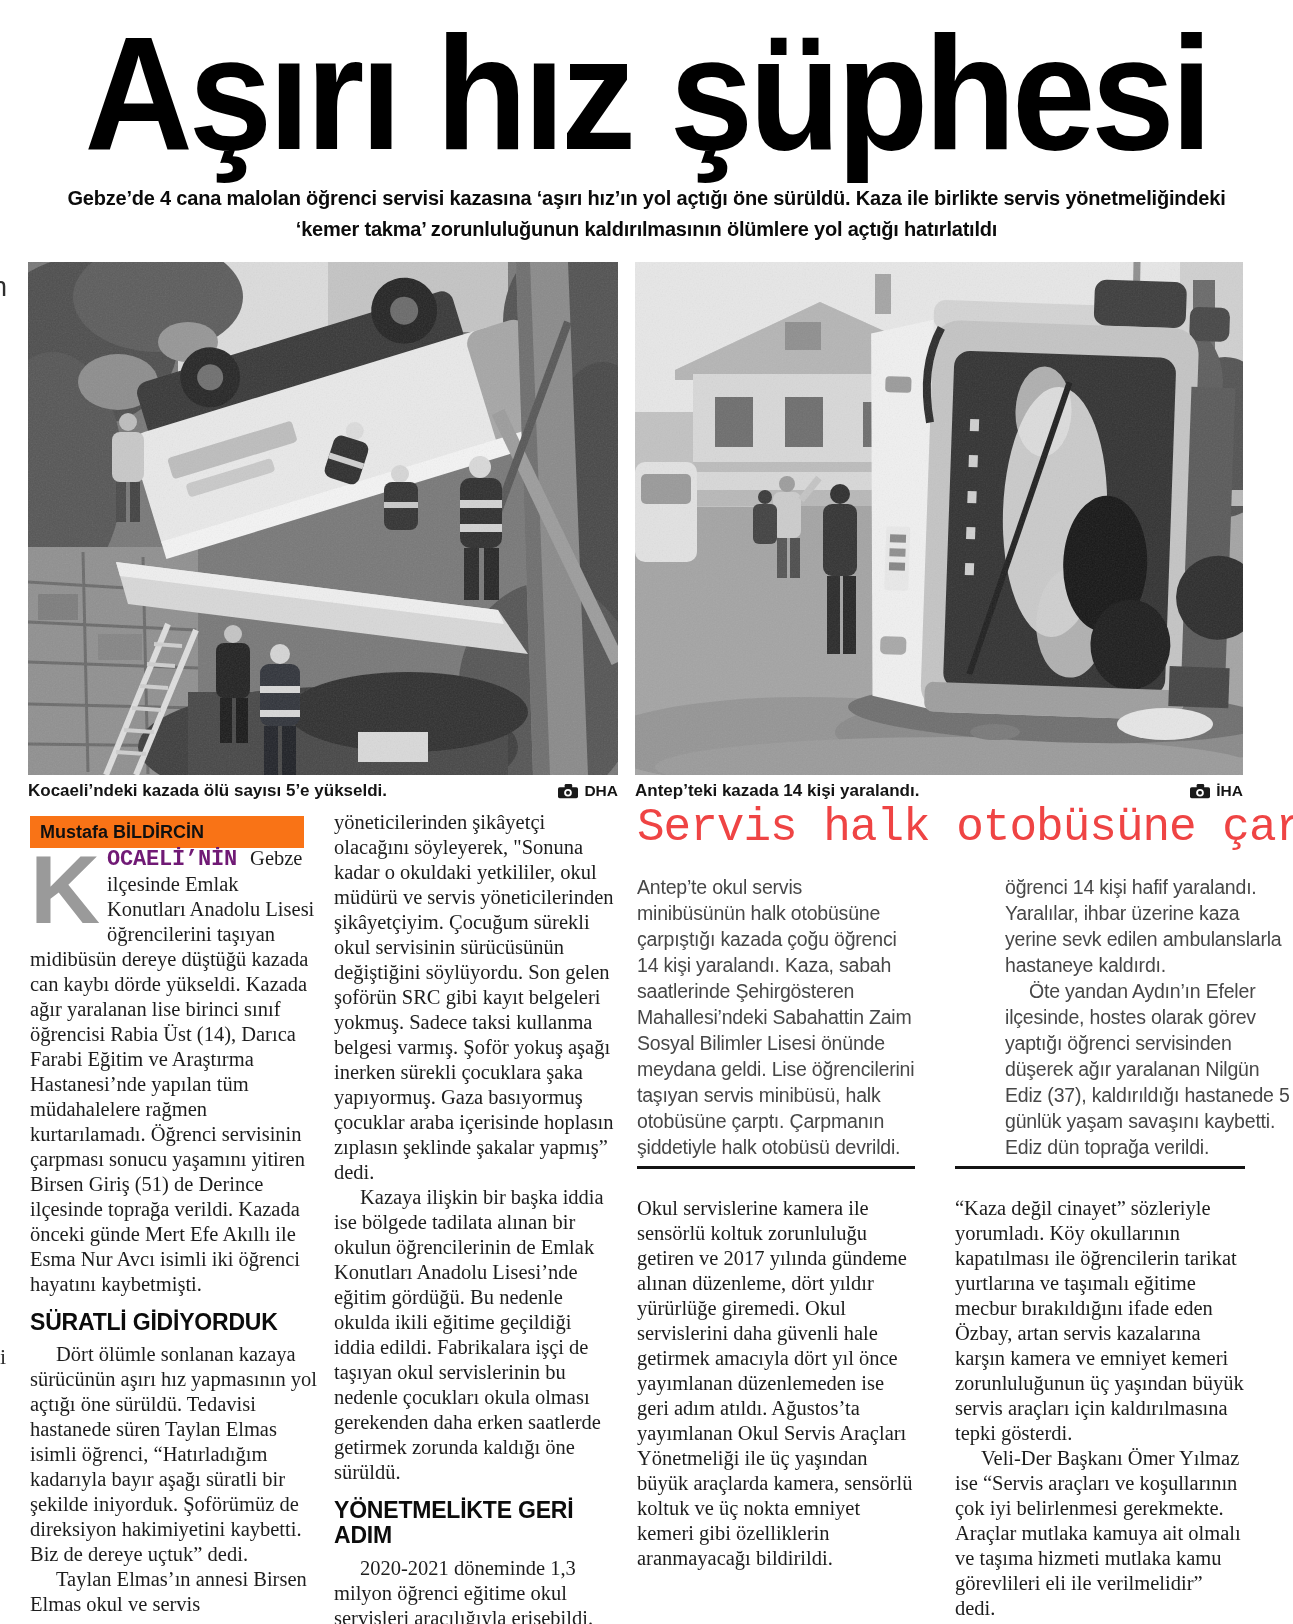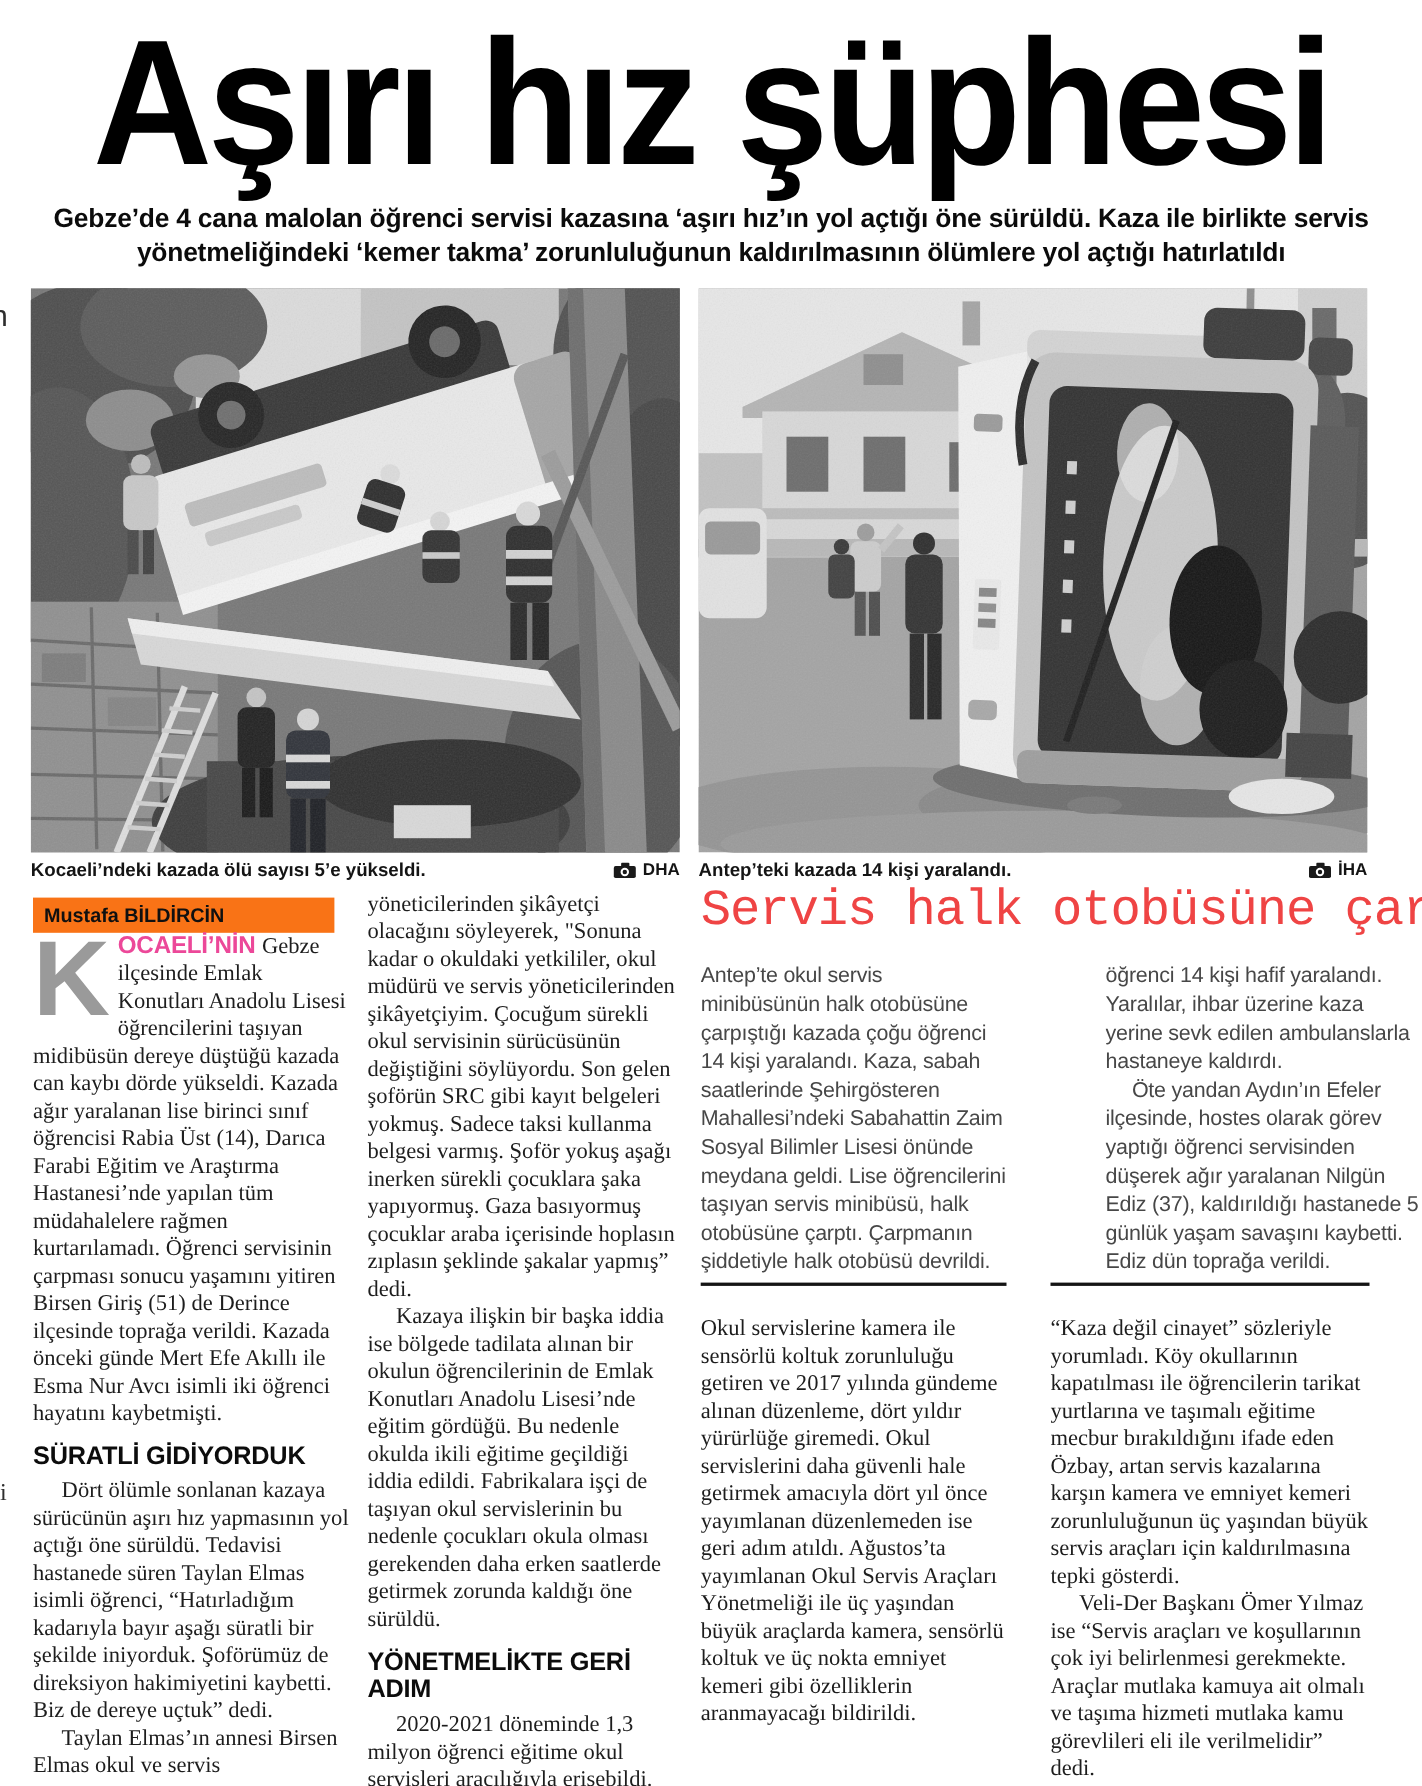--- a/index.html
+++ b/index.html
@@ -15,21 +15,21 @@
     position:absolute; top:0; left:0; width:100%; margin:0;
     text-align:center; white-space:nowrap;
     font-family:"Liberation Sans","DejaVu Sans",sans-serif;
     font-weight:bold; font-size:150px; letter-spacing:-4px; color:#000;
     transform:scaleY(1.08); transform-origin:50% 0;
   }
   .subheadline {
     position:absolute; top:183px; left:45px; width:1203px; margin:0;
     text-align:center;
     font-family:"Liberation Sans","DejaVu Sans",sans-serif;
-    font-weight:bold; font-size:24px; line-height:31px; letter-spacing:-0.2px;
+    font-weight:bold; font-size:20px; line-height:31px; letter-spacing:-0.2px;
     color:#0b0b0b;
   }
 
   
   figure { margin:0; padding:0; }
   #photo-left  { position:absolute; left:28px;  top:262px; width:590px; height:513px; }
   #photo-right { position:absolute; left:635px; top:262px; width:608px; height:513px; }
   #photo-left svg, #photo-right svg { display:block; width:100%; height:100%; }
 
   .caption {
@@ -71,22 +71,22 @@
     font-weight:bold; font-size:23px; line-height:1.1;
     letter-spacing:-0.2px; color:#0c0c0c;
   }
 
   .dc {
     float:left; font-family:"Liberation Sans","DejaVu Sans",sans-serif;
     font-weight:bold; font-size:97px; line-height:78px;
     color:#9a9a9a; margin:5px 7px 0 0;
   }
   .leadin {
-    font-family:Liberation Sans, sans-serif;
-    font-weight:bold; font-size:22px; color:#ec4899; letter-spacing:-0.2px;
+    font-family:Liberation Mono, monospace;
+    font-weight:bold; font-size:22px; color:#701a75; letter-spacing:-0.2px;
   }
 
   #headline2 {
     position:absolute; left:637px; top:804px; width:610px; margin:0;
     font-family:Liberation Mono, monospace;
     font-weight:normal; font-size:46px; line-height:1.05;
     letter-spacing:-1px; color:#ef4444; white-space:nowrap;
   }
 
   .rule { position:absolute; height:3px; background:#141414; }

